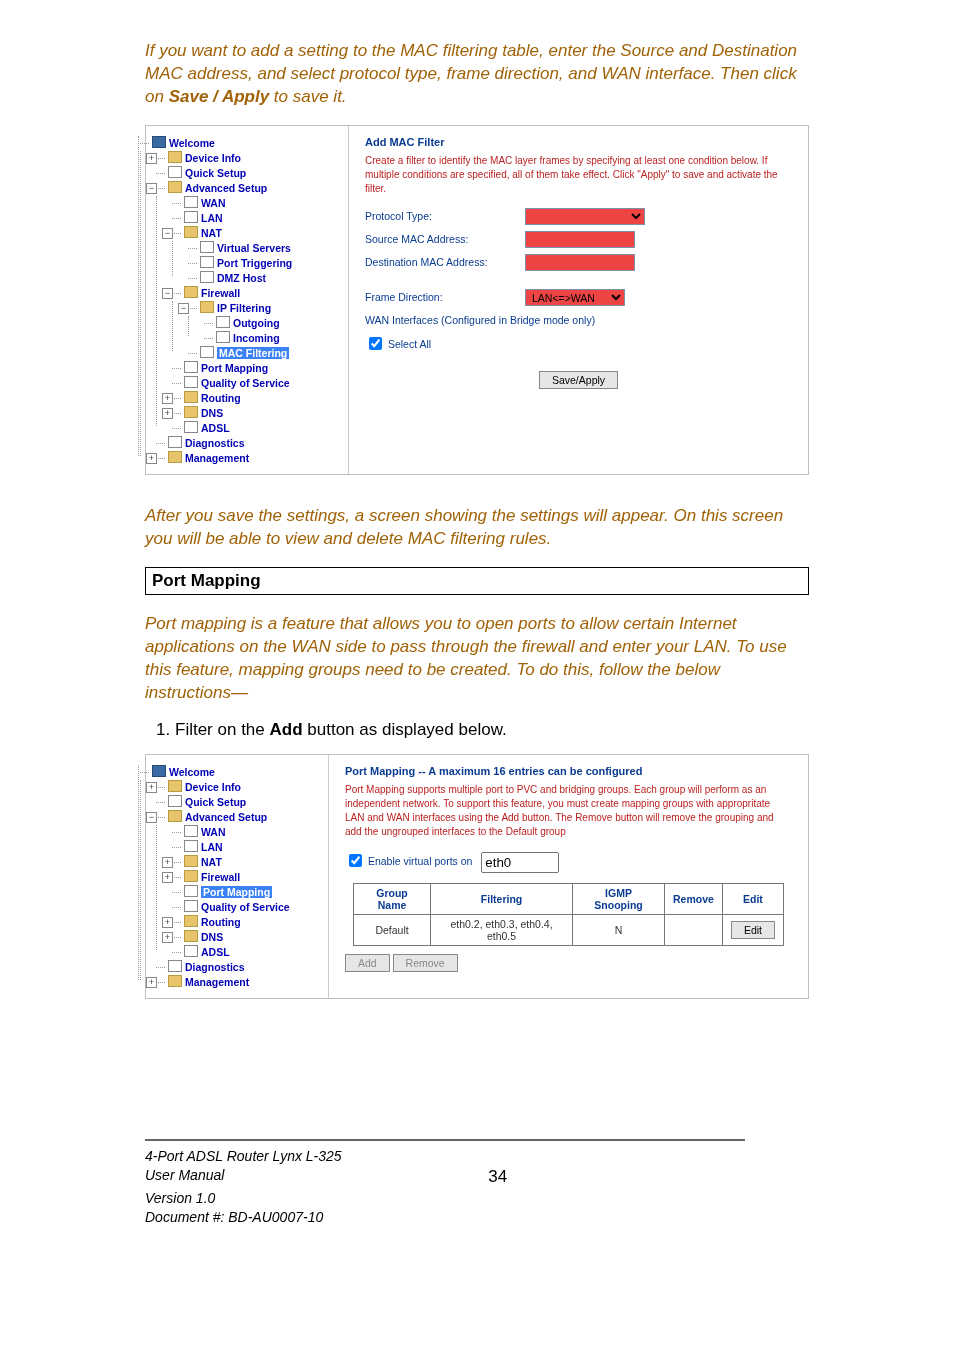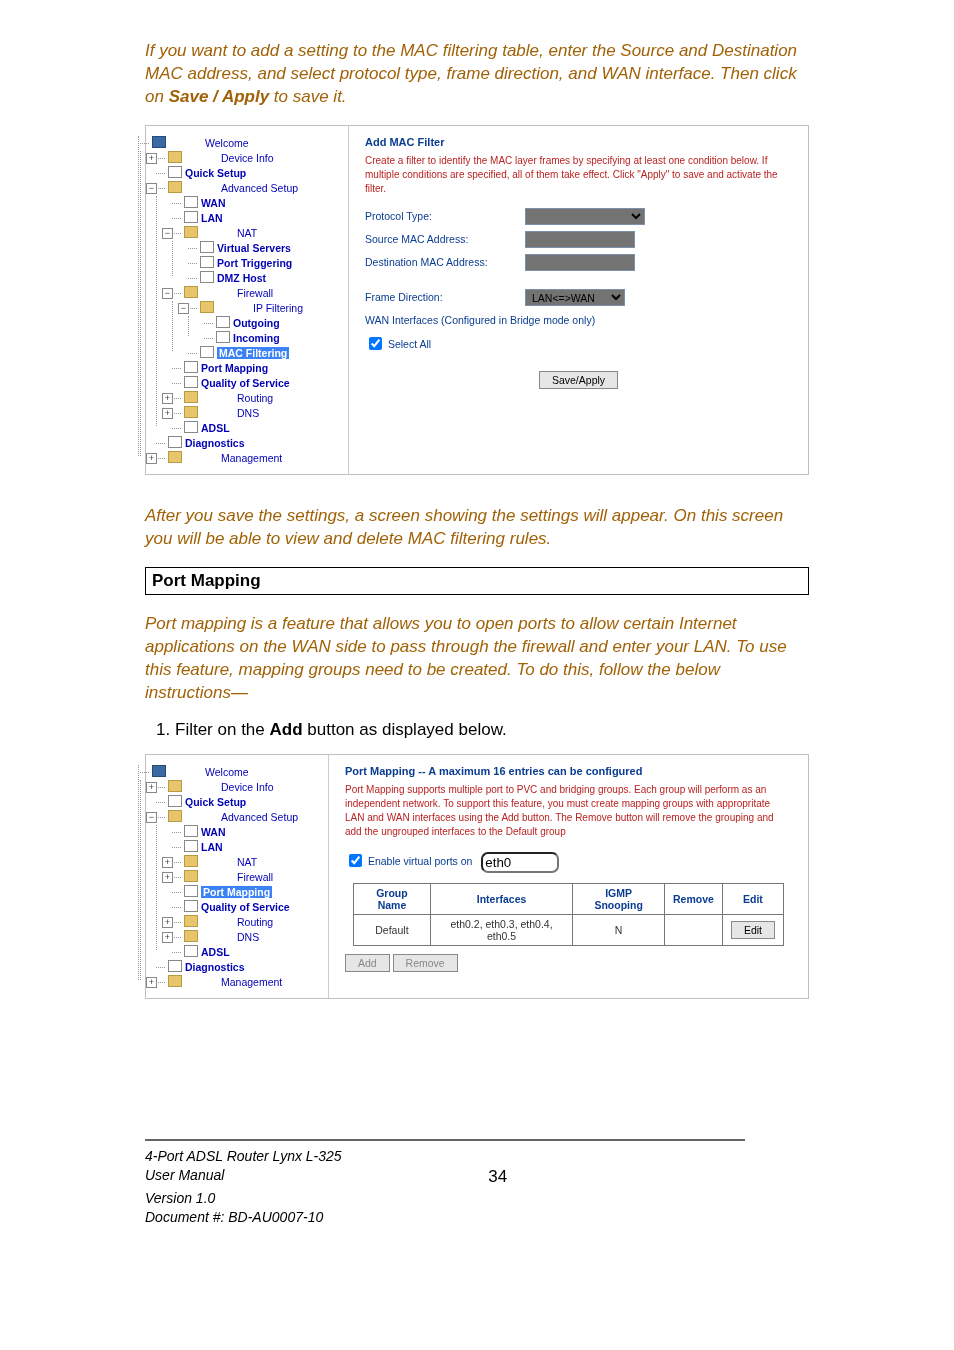--- a/index.html
+++ b/index.html
@@ -51,21 +51,21 @@
     width: 9px; height: 0;
     border-top: 1px dotted #999;
   }
   .tree-pane ul::before {
     content: '';
     position: absolute;
     left: -12px; top: 0; bottom: 8px;
     border-left: 1px dotted #999;
   }
   .tree-pane ul { position: relative; }
-  .tree-pane .node { color: #0000b5; font-weight: normal; cursor: pointer; margin-left: 36px; }
+  .tree-pane .node { color: #0000b5; font-weight: bold; cursor: pointer; }
   .tree-pane .leaf { color: #0000b5; font-weight: bold; cursor: pointer; }
   .tree-pane .active { background: #3b82f6; color: #fff; padding: 0 2px; }
   .tree-pane .ico {
     display: inline-block;
     width: 12px; height: 10px;
     margin-right: 3px;
     vertical-align: -1px;
   }
   .ico-folder { background: #e8c56a; border: 1px solid #b89b46; }
   .ico-doc { background: #fff; border: 1px solid #888; width: 10px; height: 11px; }
@@ -98,21 +98,21 @@
     margin: 0 0 12px 0;
     line-height: 1.4;
     font-size: 10px;
   }
   .form-row { display: flex; align-items: center; margin: 6px 0; }
   .form-row label { color: #0a3d91; width: 160px; }
   .form-row select, .form-row input[type=text] {
     font-size: 10.5px;
     padding: 1px 2px;
     border: 1px solid #7a91ab;
-    background: #737373;
+    background: #ef4444;
     height: 17px;
     box-sizing: border-box;
   }
   .form-row input[type=text] { width: 110px; }
   .cb-row { margin: 6px 0 10px 0; color: #0a3d91; }
   .cb-row input { vertical-align: -2px; }
   .btn {
     background: #e6e6e6;
     border: 1px solid #888;
     font-size: 10.5px;
@@ -294,27 +294,27 @@
           </ul>
         </li>
       </ul>
     </div>
     <div class="content-pane">
       <h3>Port Mapping -- A maximum 16 entries can be configured</h3>
       <p>Port Mapping supports multiple port to PVC and bridging groups. Each group will perform as an independent network. To support this feature, you must create mapping groups with appropritate LAN and WAN interfaces using the Add button. The Remove button will remove the grouping and add the ungrouped interfaces to the Default group</p>
       <div class="cb-row">
         <input type="checkbox" checked="" style="">
         <span style="color:#0a3d91">Enable virtual ports on</span>
-        <input type="text" style="width: 70px; margin-left: 6px; border-radius: 7px;" value="eth0">
+        <input type="text" style="width: 70px; margin-left: 6px;" value="eth0">
       </div>
       <table class="grid">
         <tbody>
             <tr>
           <th>Group Name</th>
-          <th>Interfaces</th>
+          <th>Filtering</th>
           <th>IGMP Snooping</th>
           <th>Remove</th>
           <th>Edit</th>
         </tr>
         <tr>
           <td>Default</td>
           <td>eth0.2, eth0.3, eth0.4, eth0.5</td>
           <td>N</td>
           <td></td>
           <td><button class="btn">Edit</button></td>

